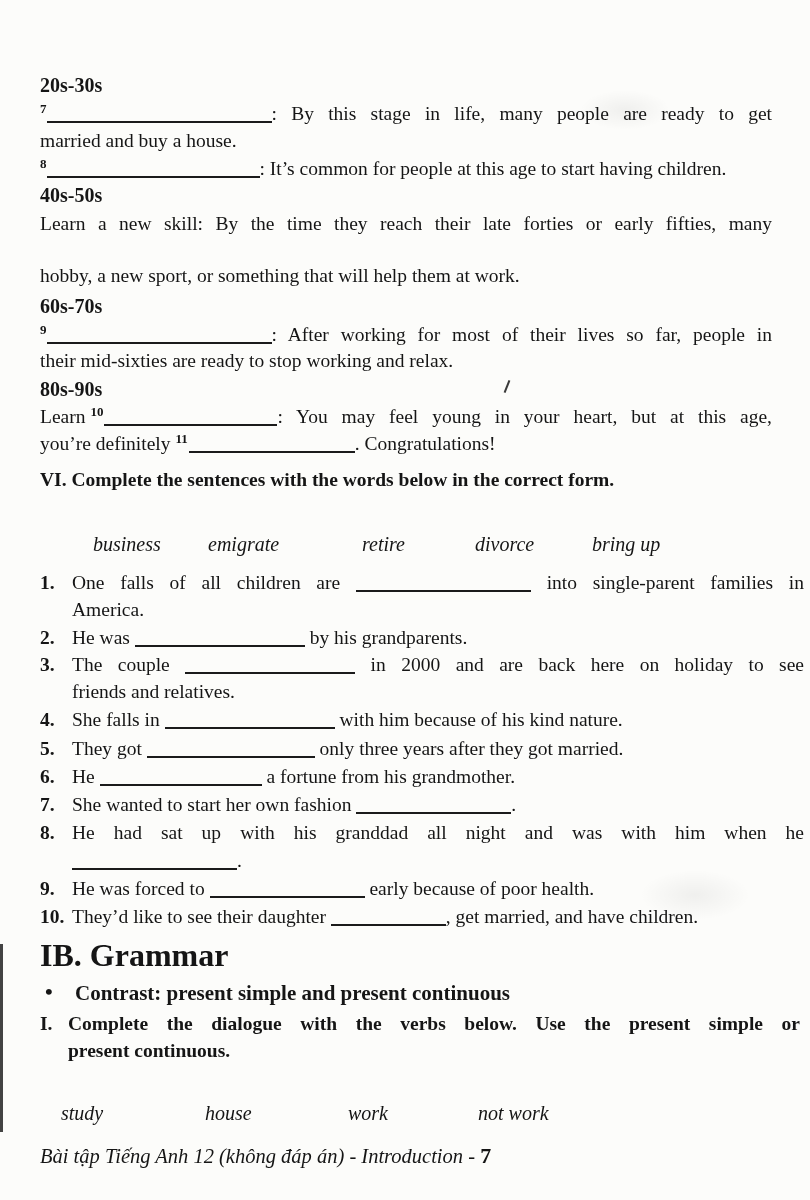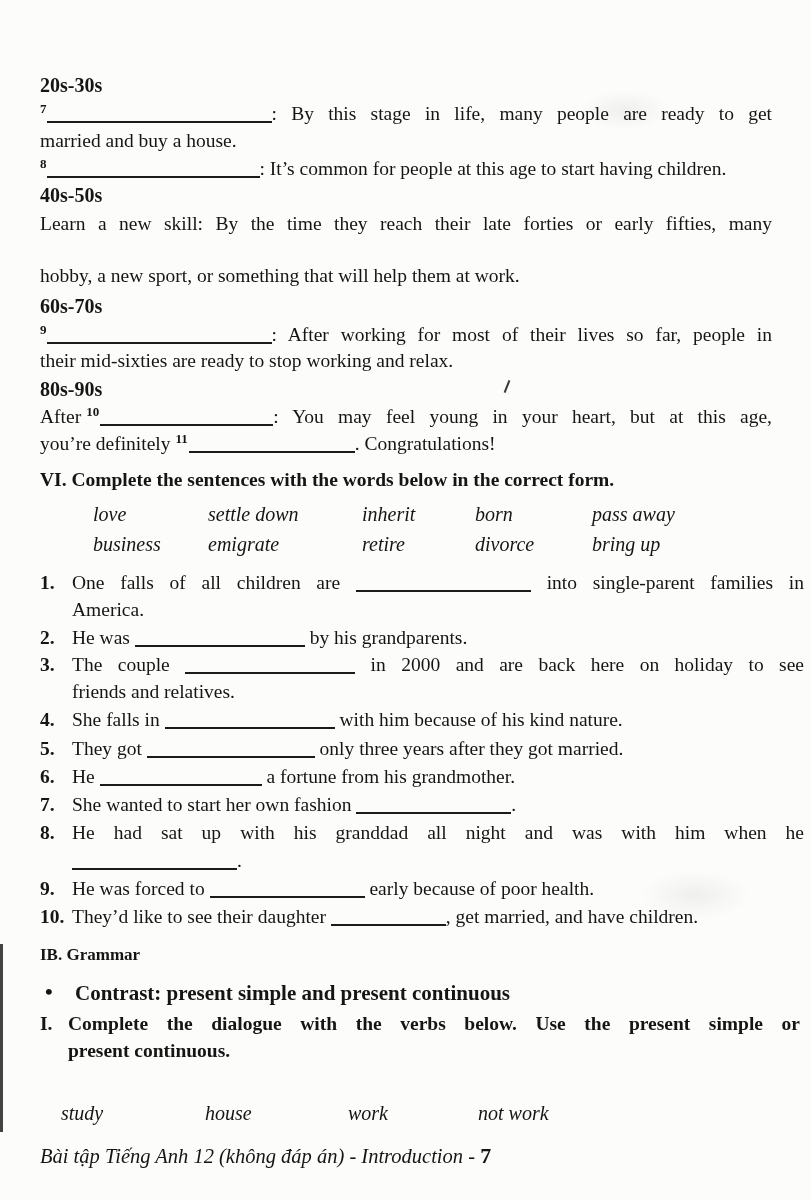--- a/index.html
+++ b/index.html
@@ -18,21 +18,21 @@
   .bl { display:inline-block; border-bottom:2px solid #1b1b1b; height:18px; vertical-align:-3px; }
   
   .item { padding-left:32px; }
   .inum { position:absolute; left:0; font-weight:bold; }
   .cont { padding-left:32px; }
   
   .wrow { position:absolute; left:40px; width:732px; height:28px; font-style:italic; font-size:20px; }
   .wrow span { position:absolute; top:0; }
   
   .exhead { font-weight:bold; font-size:19.5px; }
-  .ibhead { position:absolute; left:40px; font-size:17px; font-weight:bold; line-height:30px; }
+  .ibhead { position:absolute; left:40px; font-size:32px; font-weight:bold; line-height:30px; }
   .bullethead { position:absolute; left:40px; width:732px; padding-left:35px; font-size:21px; font-weight:bold; line-height:26px; }
   .bullethead .mark { position:absolute; left:5px; top:-1px; font-size:22px; }
   .ghead { font-weight:bold; font-size:19.5px; padding-left:28px; }
   .ghead .inum { left:0; }
   .gcont { left:68px; font-weight:bold; }
   
   .footer { position:absolute; left:40px; width:732px; top:1143px; 
             font-style:italic; font-size:20.5px; }
   .footer .pg { font-style:normal; font-weight:bold; font-size:22px; }
   
@@ -61,38 +61,31 @@
   <div class="ln" style="top:263px">hobby, a new sport, or something that will help them at work.</div>
 
   <div class="hstage" style="top:294px">60s-70s</div>
   <div class="ln just" style="top:322px">
     <span class="sup">9</span><span class="bl" style="width:225px"></span><span>: After working for most of their lives so far, people in</span>
   </div>
   <div class="ln" style="top:348px">their mid-sixties are ready to stop working and relax.</div>
 
   <div class="hstage" style="top:377px">80s-90s</div>
   <div class="ln just" style="top:404px">
-    <span>After</span><span class="sup sp">10</span><span class="bl" style="width:173px"></span><span>: You may feel young in your heart, but at this age,</span>
+    <span>Learn</span><span class="sup sp">10</span><span class="bl" style="width:173px"></span><span>: You may feel young in your heart, but at this age,</span>
   </div>
   <div class="ln" style="top:431px">
     <span>you’re definitely</span><span class="sup sp">11</span><span class="bl" style="width:166px"></span><span>. Congratulations!</span>
   </div>
 
   <div class="ln exhead" style="top:467px">
     <span>VI.</span>
     <span>Complete the sentences with the words below in the correct form.</span>
   </div>
 
-  <div class="wrow" style="top:503px">
-    <span style="left:53px">love</span>
-    <span style="left:168px">settle down</span>
-    <span style="left:322px">inherit</span>
-    <span style="left:435px">born</span>
-    <span style="left:552px">pass away</span>
-  </div>
   <div class="wrow" style="top:533px">
     <span style="left:53px">business</span>
     <span style="left:168px">emigrate</span>
     <span style="left:322px">retire</span>
     <span style="left:435px">divorce</span>
     <span style="left:552px">bring up</span>
   </div>
 
   <div class="ln just item" style="top:570px">
     <span class="inum">1.</span><span>One falls of all children are</span> <span class="bl" style="width:175px"></span> <span>into single-parent families in</span>

